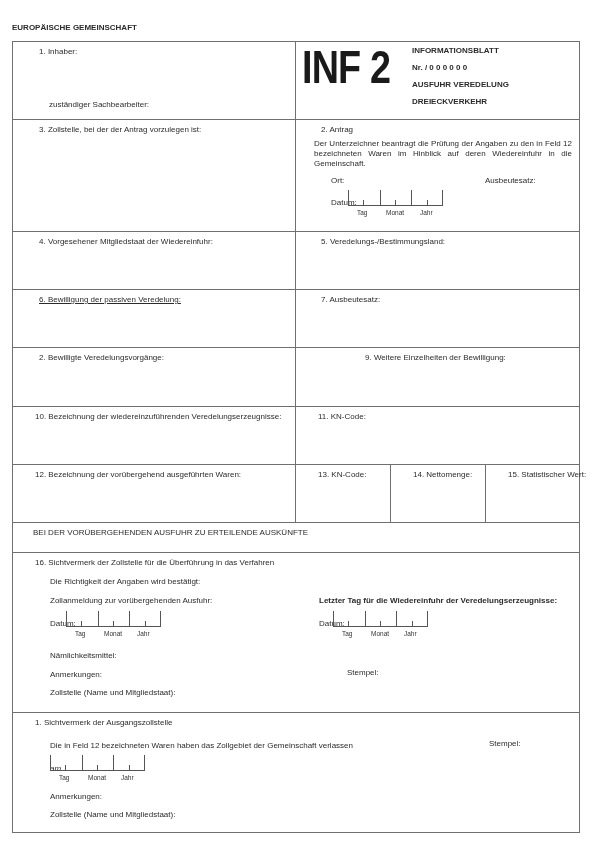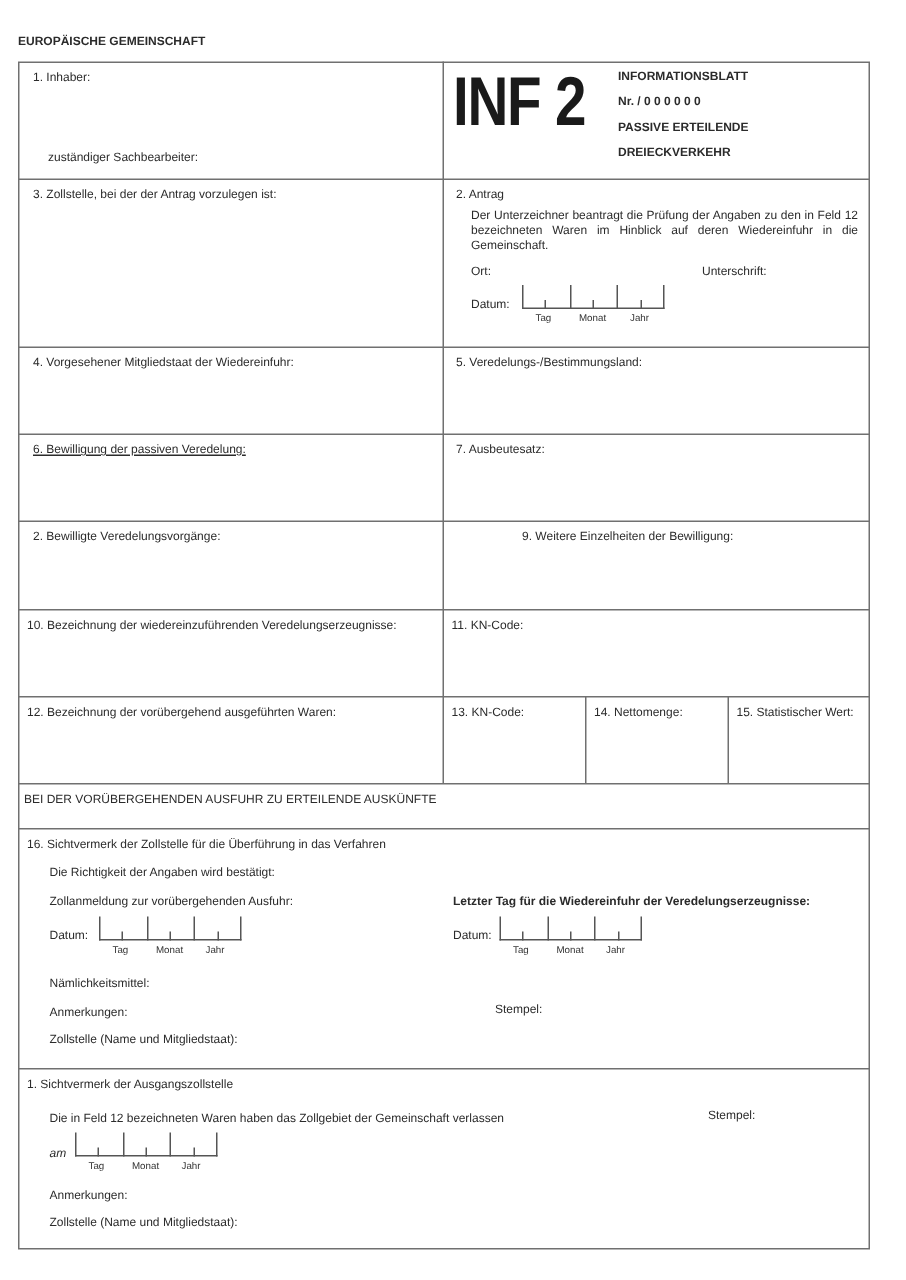--- a/index.html
+++ b/index.html
@@ -1,19 +1,19 @@
 <!DOCTYPE html>
 <html><head>
 <meta charset="utf-8">
 <style>
   html, body { margin:0; padding:0; background:#ffffff; }
   body { width:604px; height:853px; position:relative; overflow:hidden;
          font-family:"Liberation Sans", sans-serif; color:#2a2a2a; }
   .abs { position:absolute; }
-  .t { font-size:8px; line-height:10px; white-space:nowrap; color:#2b2b2b; }
+  .t { font-size:8px; line-height:10px; white-space:nowrap; color:#2b2b2b;margin-left:17px; }
   .tb { font-size:8px; line-height:10px; white-space:nowrap; font-weight:bold; color:#2b2b2b; }
   .box { position:absolute; border:1px solid #707070; box-sizing:border-box; }
   .hl { position:absolute; height:1px; background:#707070; }
   .vl { position:absolute; width:1px; background:#707070; }
   .inf { font-family:"Liberation Sans", sans-serif; font-weight:bold; font-size:46px;
          line-height:46px; letter-spacing:-1px; color:#1a1a1a; transform:scaleX(0.82);
          transform-origin:left top; }
   .para { font-size:8px; line-height:10px; color:#2b2b2b; text-align:justify; width:250px; }
   .datebox { position:absolute; width:95px; height:16px; }
   .datebox .base { position:absolute; left:0; bottom:0; width:95px; height:1px; background:#555; }
@@ -42,30 +42,30 @@
 <div class="vl" style="left:390px;top:464px;height:58px;"></div>
 <div class="vl" style="left:485px;top:464px;height:58px;"></div>
 
 <div class="abs t" style="left:22px;top:47px;">1.  Inhaber:</div>
 <div class="abs" style="left:14px;top:58px;width:280px;height:38px;"></div>
 <div class="abs t" style="left:32px;top:100px;">zuständiger Sachbearbeiter:</div>
 
 <div class="abs inf" style="left:302px;top:44px;">INF 2</div>
 <div class="abs tb" style="left:412px;top:46px;">INFORMATIONSBLATT</div>
 <div class="abs tb" style="left:412px;top:63px;">Nr. / 0 0 0 0 0 0</div>
-<div class="abs tb" style="left:412px;top:80px;">PASSIVE ERTEILENDE</div>
+<div class="abs tb" style="left:412px;top:80px;">AUSFUHR VEREDELUNG</div>
 <div class="abs tb" style="left:412px;top:97px;">DREIECKVERKEHR</div>
 
 <div class="abs t" style="left:22px;top:125px;">3.  Zollstelle, bei der der Antrag vorzulegen ist:</div>
 <div class="abs" style="left:14px;top:137px;width:280px;height:92px;"></div>
 
 <div class="abs t" style="left:304px;top:125px;">2.  Antrag</div>
 <div class="abs para" style="left:314px;top:139px;width:258px;">Der Unterzeichner beantragt die Prüfung der Angaben zu den in Feld 12 bezeichneten Waren im Hinblick auf deren Wiedereinfuhr in die Gemeinschaft.</div>
 <div class="abs t" style="left:314px;top:176px;">Ort:</div>
-<div class="abs t" style="left:468px;top:176px;">Unterschrift:</div>
+<div class="abs t" style="left:468px;top:176px;">Ausbeutesatz:</div>
 <div class="abs t" style="left:314px;top:198px;">Datum:</div>
 <div class="datebox" style="left:348px;top:190px;">
   <div class="base"></div>
   <div class="tall" style="left:0"></div>
     <div class="short" style="left:15px"></div>
   <div class="tall" style="left:32px"></div>
     <div class="short" style="left:47px"></div>
   <div class="tall" style="left:63px"></div>
     <div class="short" style="left:79px"></div>
   <div class="tall" style="left:94px"></div>

